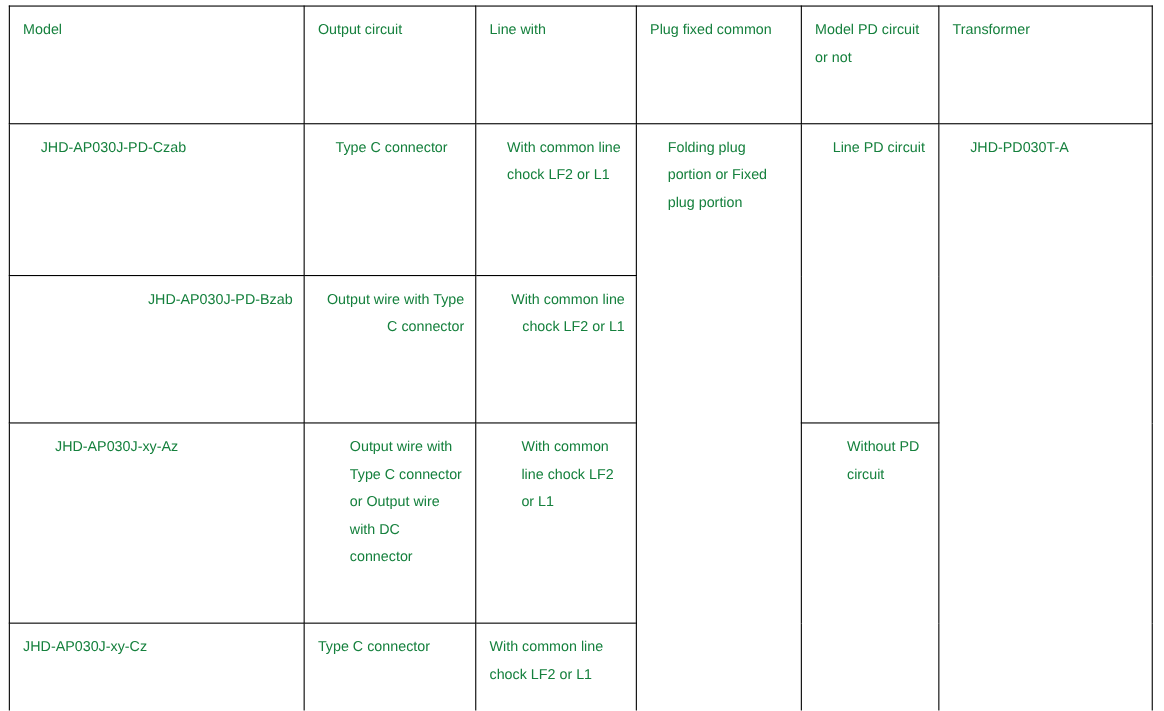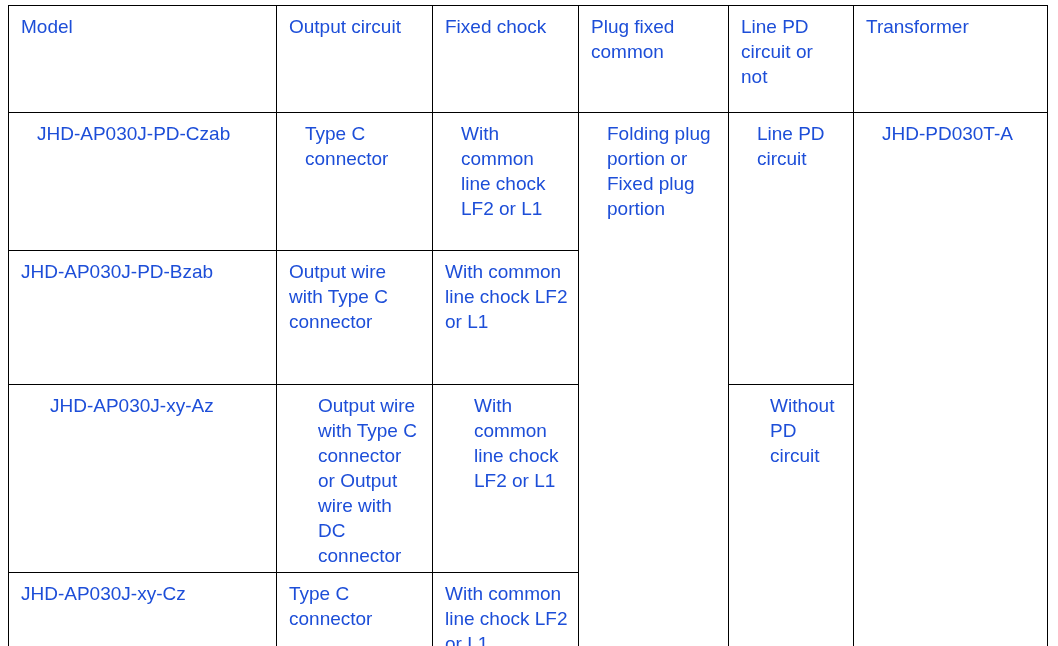--- a/index.html
+++ b/index.html
@@ -26,38 +26,38 @@
     top: 5px;
     width: 1039px;
     border-collapse: collapse;
     table-layout: fixed;
     background: #ffffff;
   }
   table.spec-table td {
     border: 1px solid #000000;
     vertical-align: top;
     padding: 8px 10px 4px 12px;
-    font-size: 19px;
+    font-size: 13px;
     line-height: 25px;
     font-family: "Liberation Sans", sans-serif;
-    color: #1d4ed8;
+    color: #15803d;
     font-weight: normal;
     word-wrap: break-word;
   }
   
   col.c-model      { width: 268px; }
   col.c-output     { width: 156px; }
   col.c-chock      { width: 146px; }
   col.c-plug       { width: 150px; }
   col.c-pd         { width: 125px; }
   col.c-transformer{ width: 194px; }
 
   tr.header-row td { height: 94px; }
   tr.row-1 td { height: 125px; padding-left: 28px; }
-  tr.row-2 td { height: 121px; }
+  tr.row-2 td { height: 121px; text-align: right; }
   tr.row-3 td { height: 169px; padding-left: 41px; }
   tr.row-4 td { height: 123px; }
 
   
   tr.row-4 td { border-bottom: 2px solid #000000; }
 </style>
 </head>
 <body>
 
 <div class="page">
@@ -69,23 +69,23 @@
       <col class="c-chock">
       <col class="c-plug">
       <col class="c-pd">
       <col class="c-transformer">
     </colgroup>
     <tbody>
 
       <tr class="header-row">
         <td>Model</td>
         <td>Output circuit</td>
-        <td>Fixed chock</td>
+        <td>Line with</td>
         <td>Plug fixed common</td>
-        <td>Line PD circuit or not</td>
+        <td>Model PD circuit or not</td>
         <td>Transformer</td>
       </tr>
 
       <tr class="row-1">
         <td>JHD-AP030J-PD-Czab</td>
         <td>Type C connector</td>
         <td>With common line chock LF2 or L1</td>
         <td rowspan="4">Folding plug portion or Fixed plug portion</td>
         <td rowspan="2">Line PD circuit</td>
         <td rowspan="4">JHD-PD030T-A</td>

